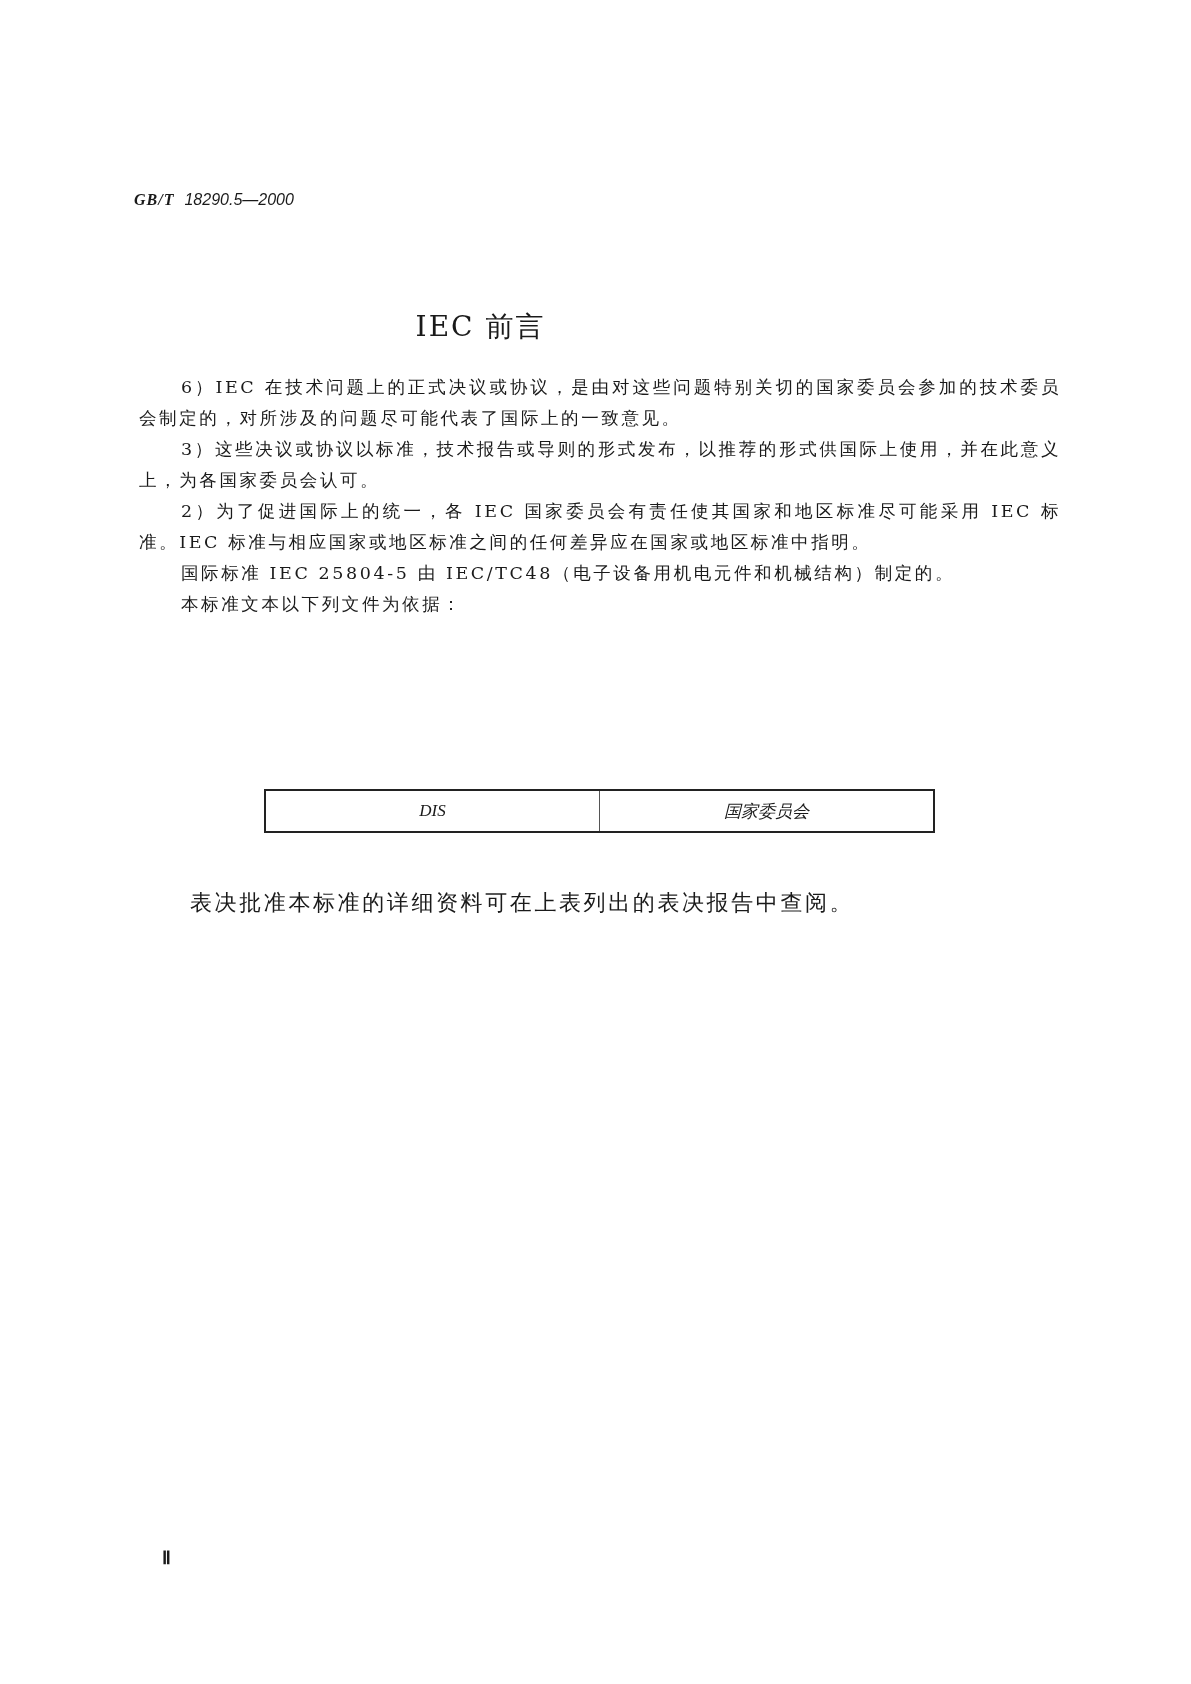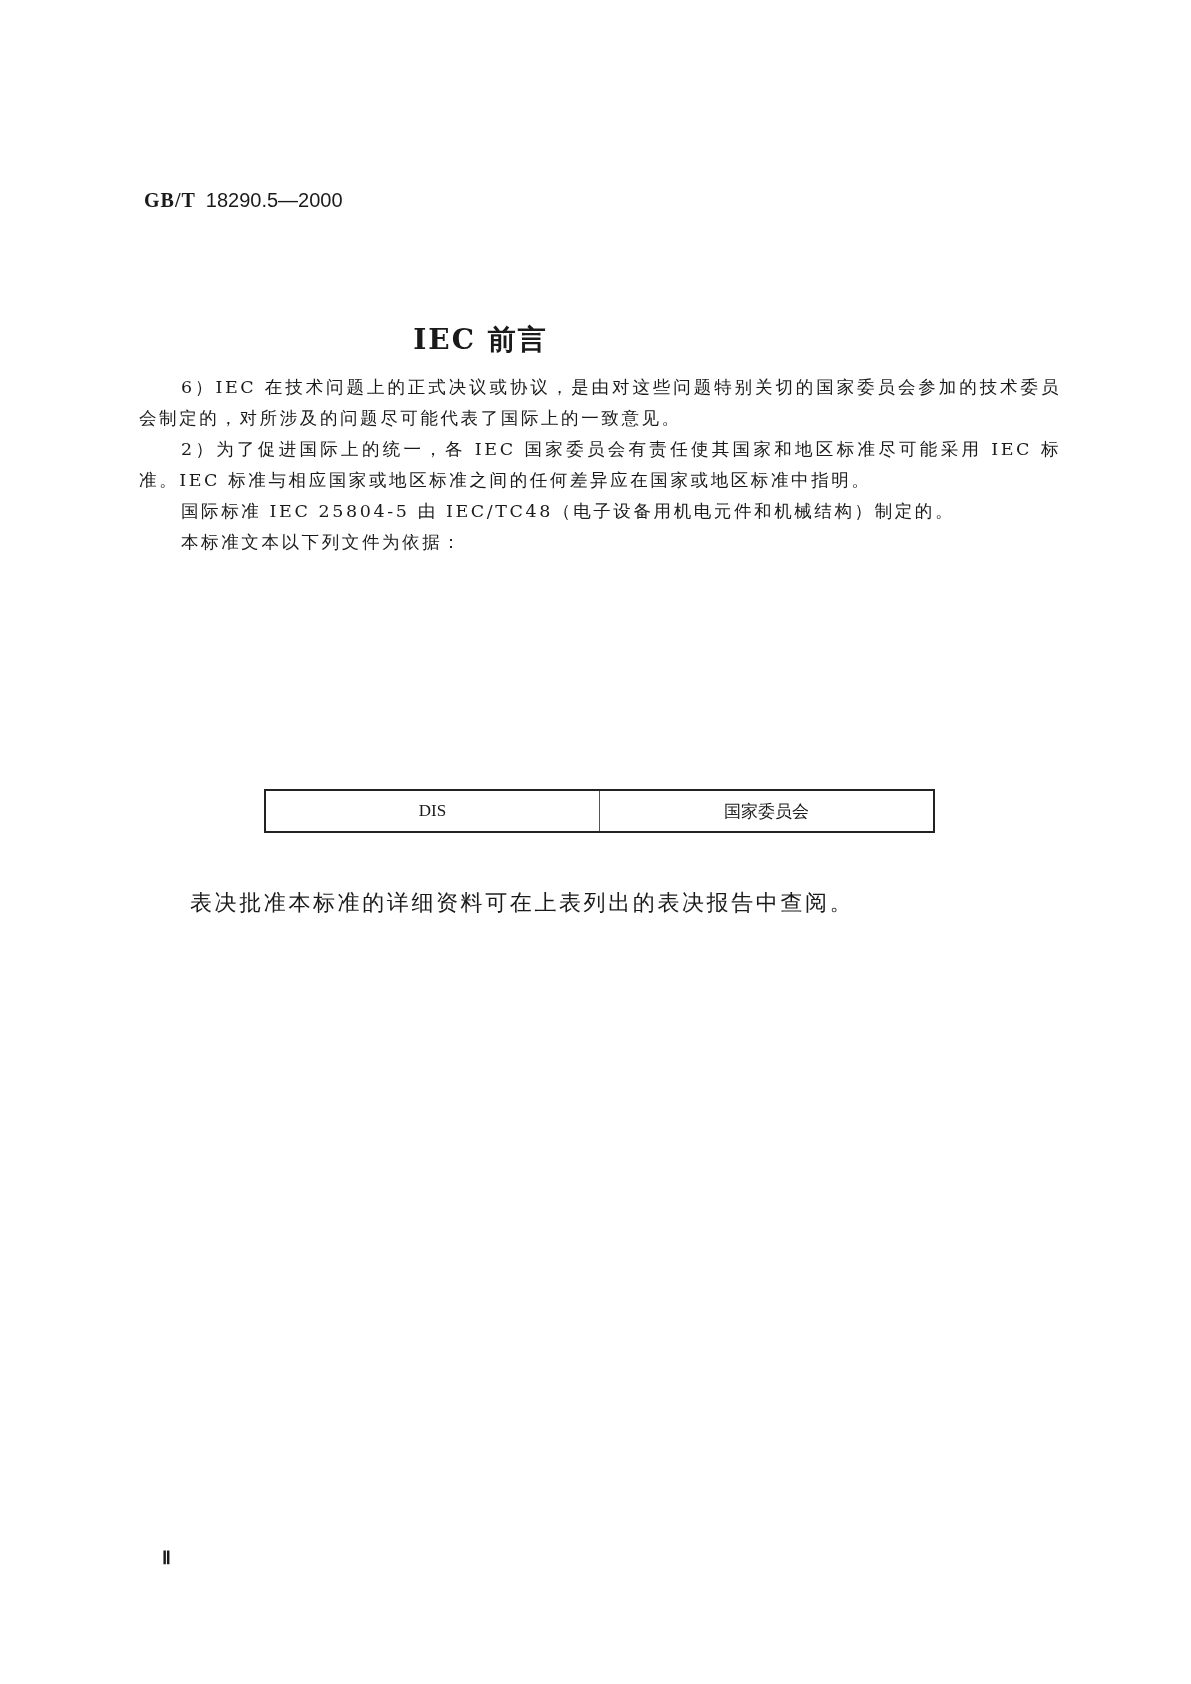--- a/index.html
+++ b/index.html
@@ -2,42 +2,41 @@
 <html><head>
 <meta charset="utf-8">
 <style>
   html, body { margin: 0; padding: 0; background: #ffffff; }
   body {
     width: 1191px; height: 1684px; position: relative; overflow: hidden;
     color: #1a1a1a;
     font-family: "DejaVu Serif", "Liberation Serif", serif;
   }
   .header-code {
-    position: absolute; left: 144px; top: 188px;
-    font-size: 20px; line-height: 24px; white-space: nowrap;
+    position: absolute; left: 134px; top: 188px;
+    font-size: 16px; line-height: 24px; white-space: nowrap; font-style: italic;
   }
   .header-code .gbt { font-family: "Liberation Serif", serif; font-weight: bold; letter-spacing: 1px; }
   .header-code .num { font-family: "Liberation Sans", sans-serif; margin-left: 10px; }
   .title {
     position: absolute; left: 0; width: 961px; top: 310px;
-    text-align: center; font-size: 28px; font-weight: bold; line-height: 34px;
+    text-align: center; font-size: 28px; font-weight: normal; line-height: 34px;
     letter-spacing: 2px;
-    margin-top: 13px;
   }
   .body-text {
     position: absolute; left: 139px; width: 922px; top: 372px;
     font-size: 17.5px; line-height: 31px; text-align: justify;
     letter-spacing: 2.6px;
   }
   .para { margin: 0; text-indent: 42px; }
   table.doc-table {
     position: absolute; left: 264px; top: 789px; width: 671px;
     border-collapse: collapse;
     border: 2px solid #222;
-    font-size: 17px; font-family: "Liberation Serif", serif;
+    font-size: 17px; font-family: "Liberation Serif", serif; font-style: italic;
   }
   table.doc-table td, table.doc-table th {
     border: 1px solid #555; text-align: center; height: 40px; padding: 0;
     font-weight: normal; width: 50%;
   }
   .after-table {
     position: absolute; left: 190px; top: 887px;
     font-size: 22px; line-height: 31px; letter-spacing: 2.6px; white-space: nowrap;
   }
   .page-number {
@@ -49,20 +48,21 @@
 <body>
 
 <div class="header-code">
   <span class="gbt">GB/T</span><span class="num">18290.5—2000</span>
 </div>
 
 <div class="title">IEC 前言</div>
 
 <div class="body-text">
   <p class="para">6）IEC 在技术问题上的正式决议或协议，是由对这些问题特别关切的国家委员会参加的技术委员会制定的，对所涉及的问题尽可能代表了国际上的一致意见。</p>
+  <p class="para">3）这些决议或协议以标准，技术报告或导则的形式发布，以推荐的形式供国际上使用，并在此意义上，为各国家委员会认可。</p>
   <p class="para">2）为了促进国际上的统一，各 IEC 国家委员会有责任使其国家和地区标准尽可能采用 IEC 标准。IEC 标准与相应国家或地区标准之间的任何差异应在国家或地区标准中指明。</p>
   <p class="para">国际标准 IEC 25804-5 由 IEC/TC48（电子设备用机电元件和机械结构）制定的。</p>
   <p class="para">本标准文本以下列文件为依据：</p>
 </div>
 
 <table class="doc-table">
   <tbody>
       <tr>
     <th>DIS</th>
     <th>国家委员会</th>

